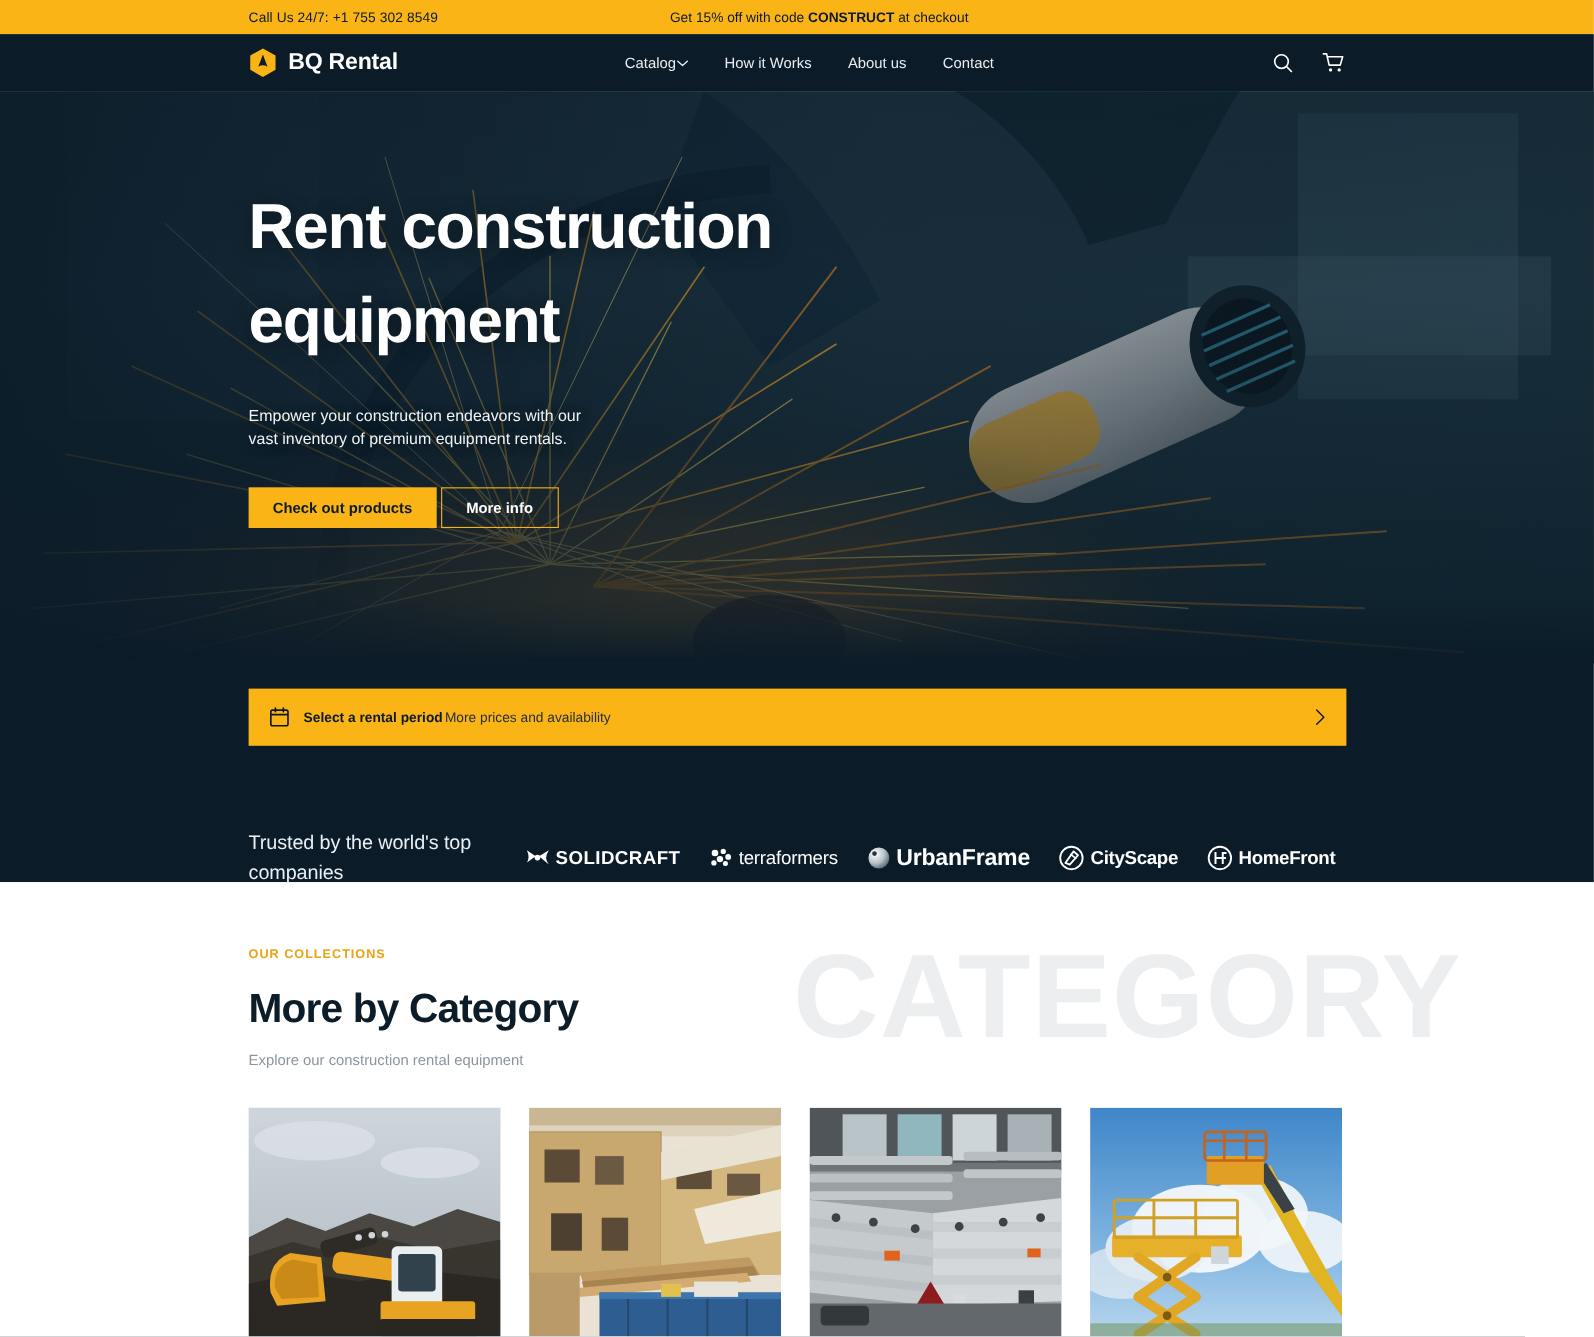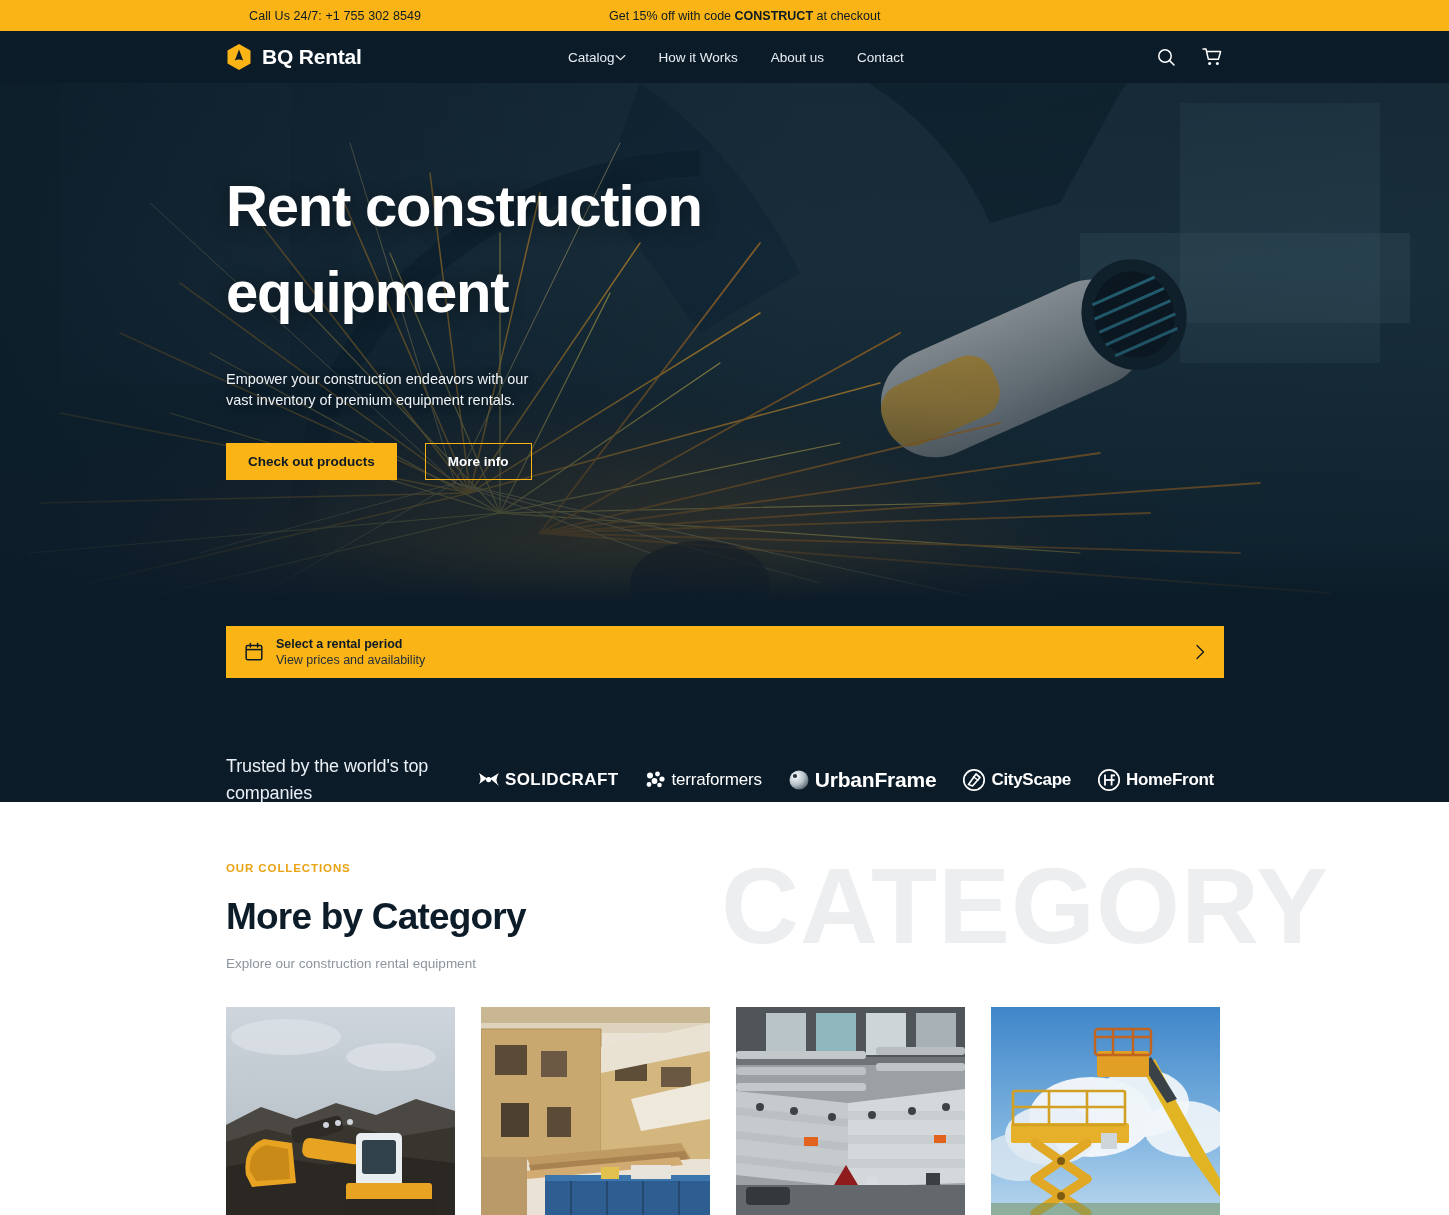--- a/index.html
+++ b/index.html
@@ -20,21 +20,20 @@
     align-items: center;
     position: relative;
   }
   .announce-phone {
     position: absolute;
     left: 226px;
     font-size: 12.5px;
     color: #0c1a26;
     letter-spacing: .1px;
     white-space: nowrap;
-    margin-left: 23px;
   }
   .announce-promo {
     position: absolute;
     left: 609px;
     font-size: 12.5px;
     color: #0c1a26;
     white-space: nowrap;
   }
   .announce-promo b { font-weight: 700; }
 
@@ -133,21 +132,21 @@
     color: #eef3f7;
     font-size: 14.5px;
     line-height: 21px;
     max-width: 310px;
     text-shadow: 0 1px 10px rgba(0,0,0,.5);
   }
   .hero-buttons {
     margin-top: 32px;
     display: flex;
     align-items: stretch;
-    gap: 28px;
+    gap: 4px;
   }
   .btn-primary {
     background: #FBB415;
     color: #0c1a26;
     font-size: 13.5px;
     font-weight: 700;
     border: none;
     padding: 0 22px;
     height: 37px;
     cursor: pointer;
@@ -173,21 +172,21 @@
     width: 998px;
     height: 52px;
     background: #FBB415;
     display: flex;
     align-items: center;
     padding: 0 18px;
     cursor: pointer;
     z-index: 4;
   }
   .rb-icon { width: 20px; height: 20px; margin-right: 12px; flex: none; }
-  .rb-texts { display: flex; flex-direction: column; gap: 2px; }
+  .rb-texts { display: flex; flex-direction: row; gap: 2px; }
   .rb-title { font-size: 12.5px; font-weight: 700; color: #0c1a26; }
   .rb-sub { font-size: 12.5px; color: #25303a; }
   .rb-chev { margin-left: auto; width: 12px; height: 16px; }
 
   
   .trusted {
     position: absolute;
     left: 226px;
     top: 670px;
     display: flex;
@@ -449,21 +448,21 @@
 
     <div class="rental-banner">
       <svg class="rb-icon" viewBox="0 0 20 20">
         <rect x="2.2" y="3.6" width="15.6" height="14.2" rx="1.6" fill="none" stroke="#0c1a26" stroke-width="1.5"></rect>
         <line x1="2.2" y1="7.6" x2="17.8" y2="7.6" stroke="#0c1a26" stroke-width="1.5"></line>
         <line x1="6.4" y1="1.6" x2="6.4" y2="5" stroke="#0c1a26" stroke-width="1.5" stroke-linecap="round"></line>
         <line x1="13.6" y1="1.6" x2="13.6" y2="5" stroke="#0c1a26" stroke-width="1.5" stroke-linecap="round"></line>
       </svg>
       <div class="rb-texts">
         <span class="rb-title">Select a rental period</span>
-        <span class="rb-sub">View prices and availability</span>
+        <span class="rb-sub">More prices and availability</span>
       </div>
       <svg class="rb-chev" viewBox="0 0 12 16">
         <path d="M3 1.5 L9.5 8 L3 14.5" fill="none" stroke="#0c1a26" stroke-width="1.3" stroke-linecap="round" stroke-linejoin="round"></path>
       </svg>
     </div>
 
     <div class="trusted">
       <div class="trusted-label">Trusted by the world's top companies</div>
       <div class="logos">
 

